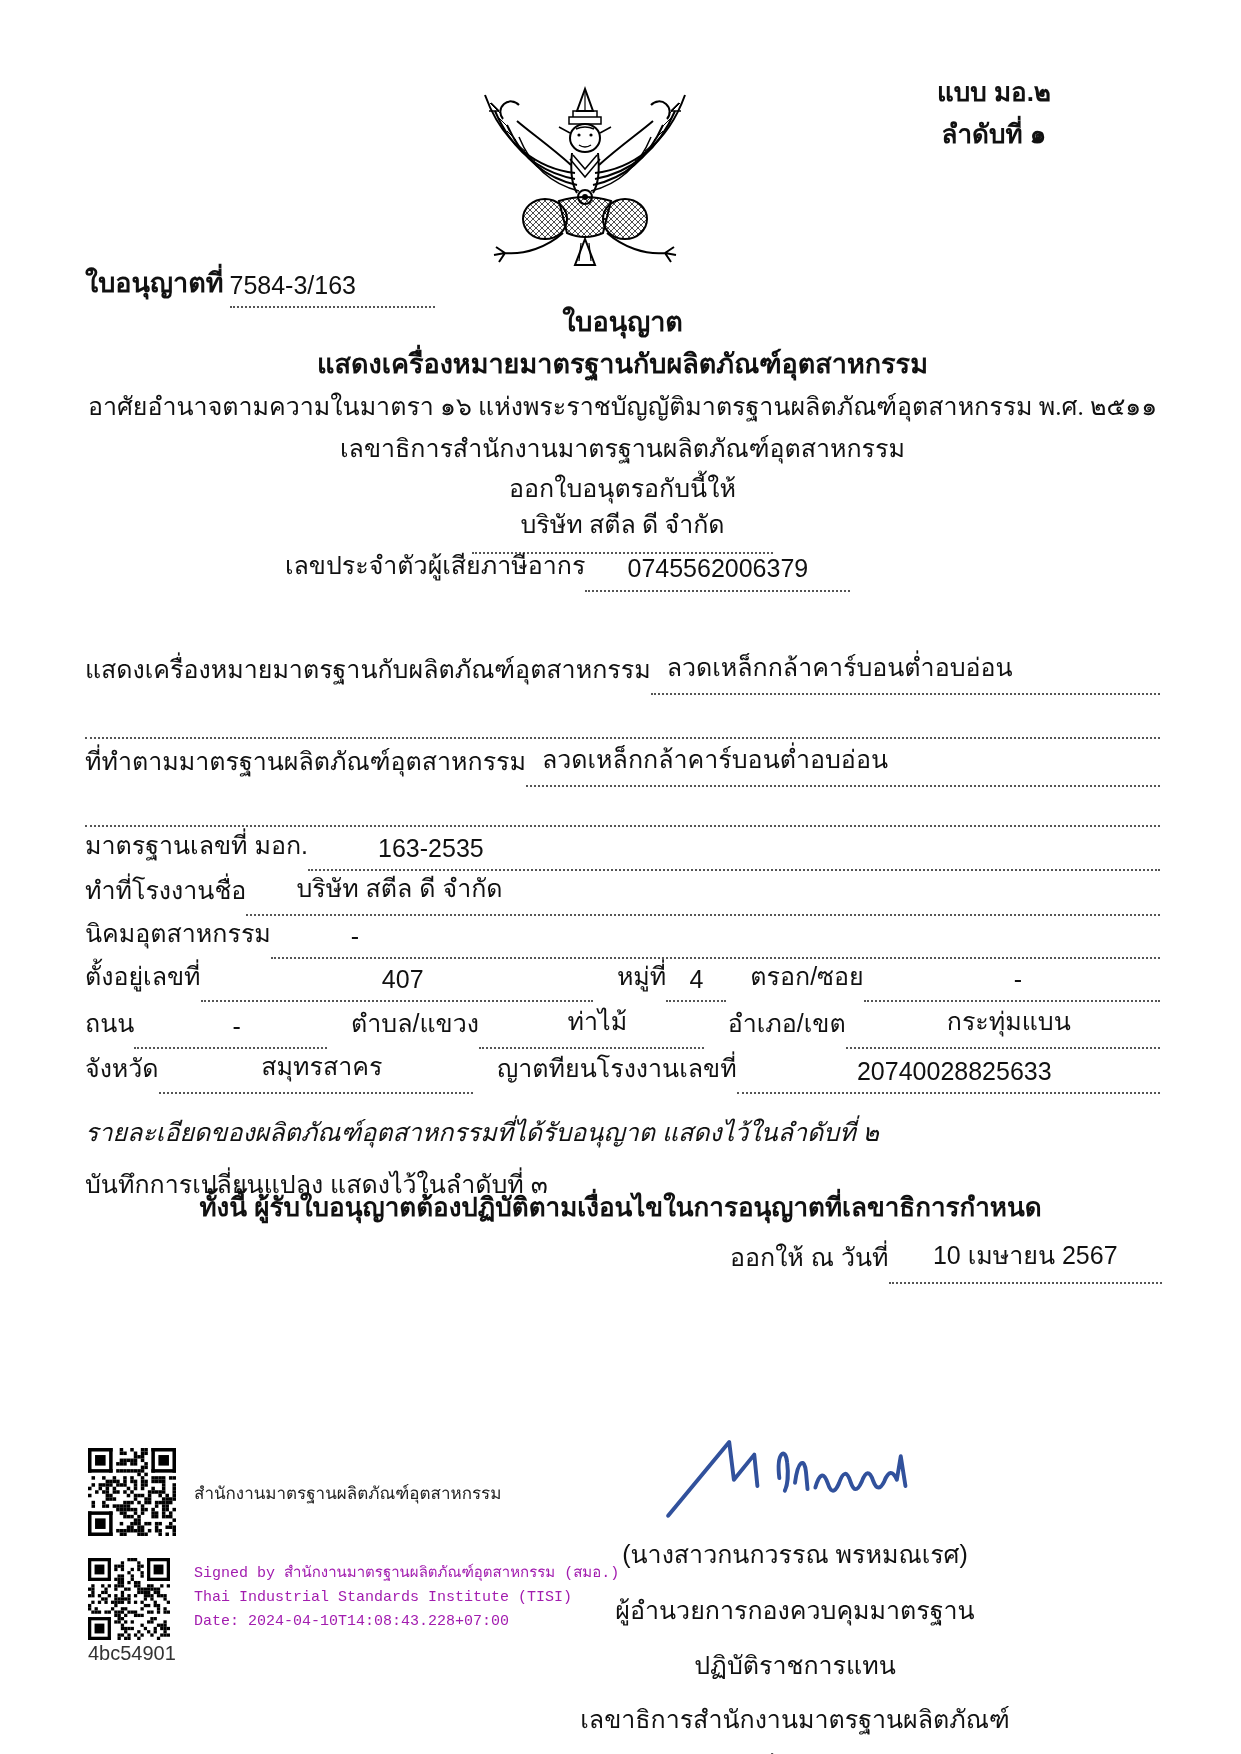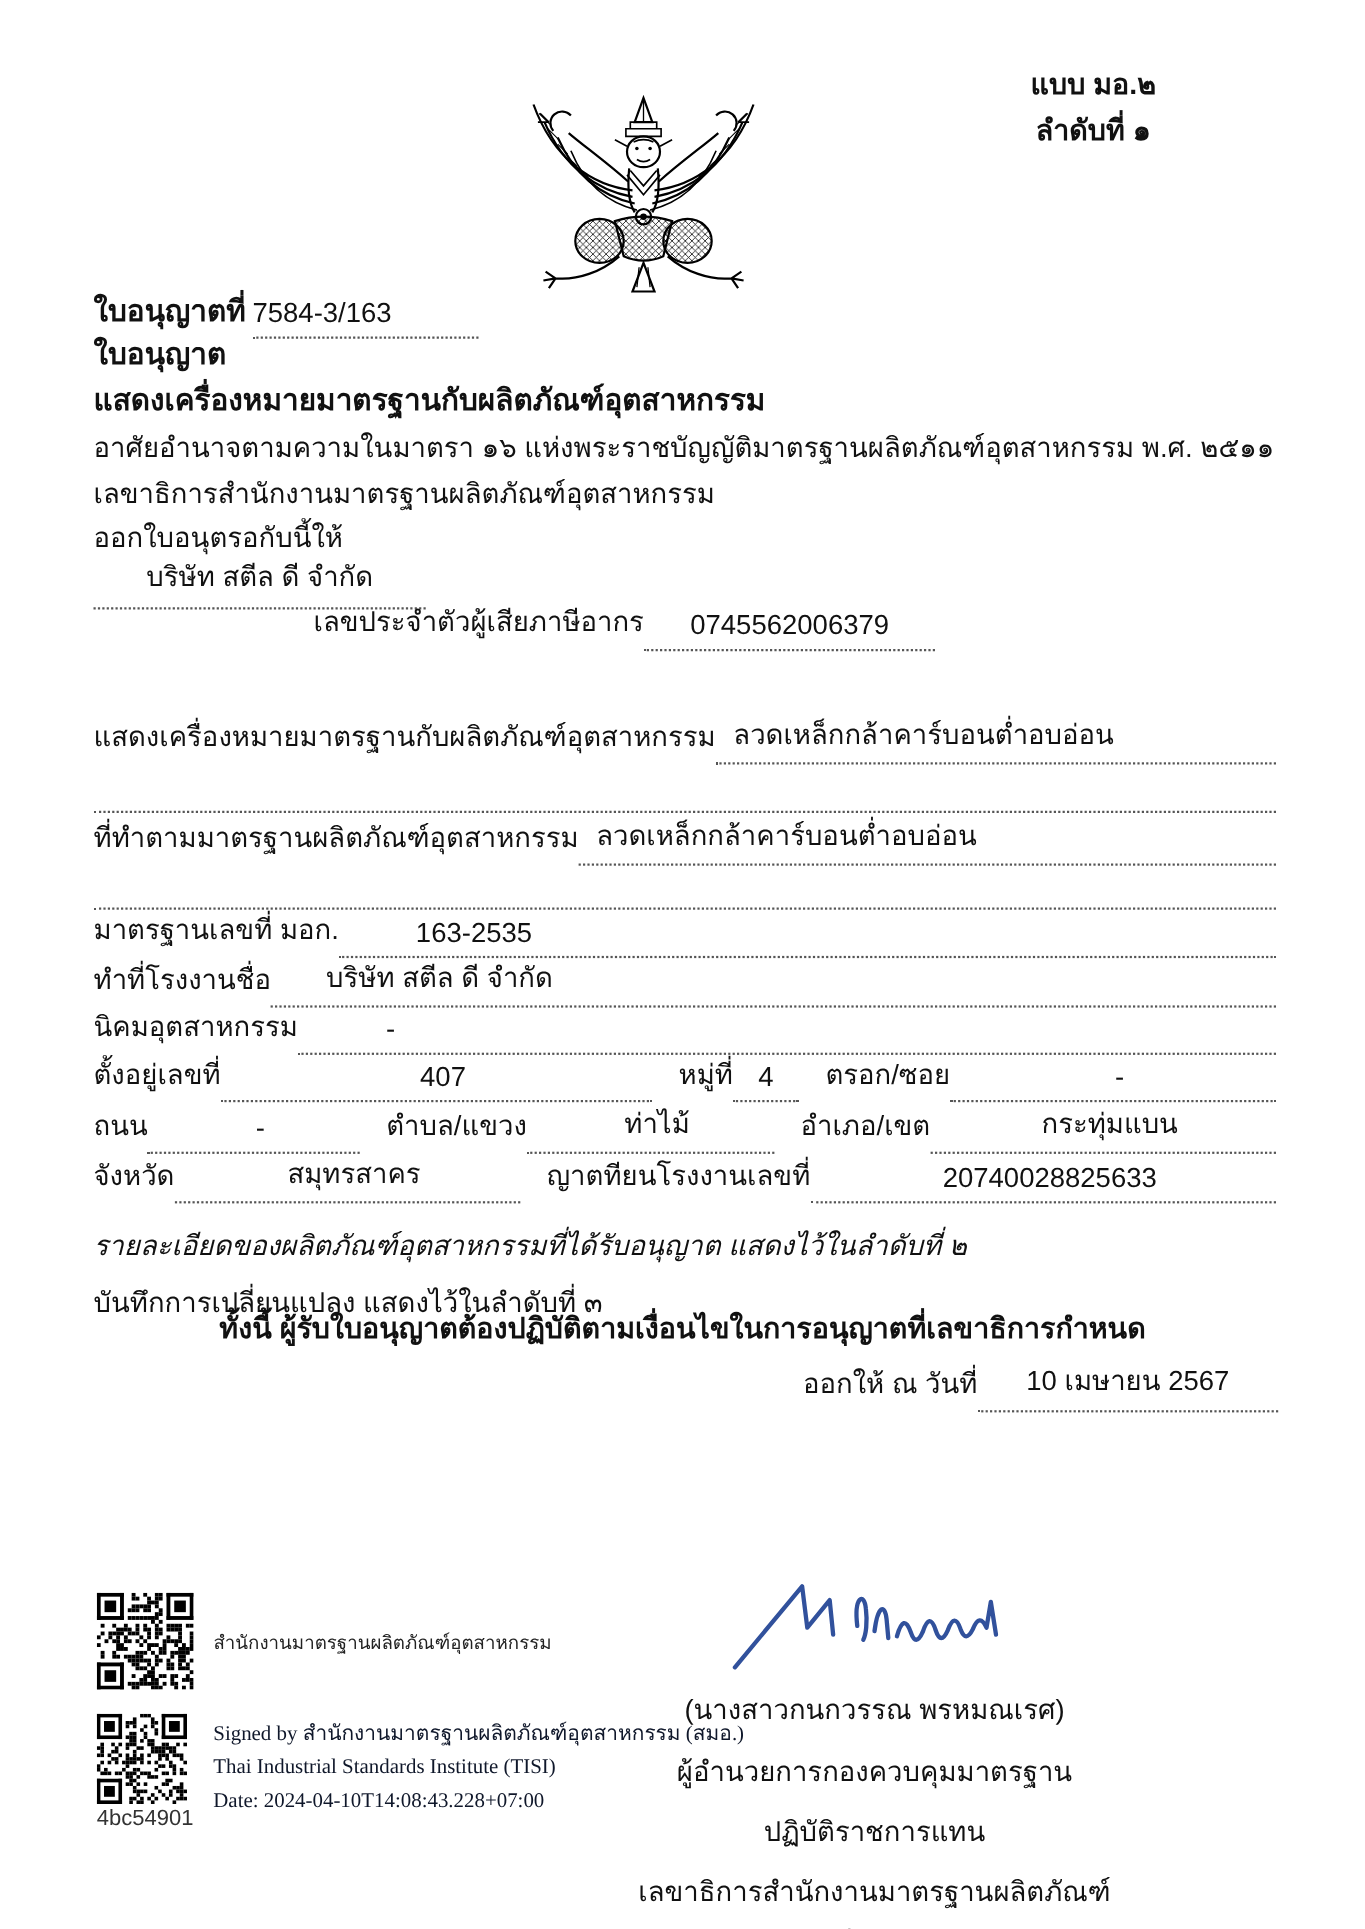--- a/index.html
+++ b/index.html
@@ -2,30 +2,30 @@
 <html><head>
 <meta charset="utf-8">
 <style>
   html,body{margin:0;padding:0;background:#888;}
   .page{
     position:relative;width:1241px;height:1754px;margin:0 auto;
     background:#ffffff;color:#111;
     font-family:"Liberation Sans","DejaVu Sans",sans-serif;
     overflow:hidden;
   }
-  .corner{position:absolute;top:56px;right:190px;text-align:center;
+  .corner{position:absolute;top:72px;right:190px;text-align:center;
     font-weight:bold;font-size:26px;line-height:1.6;}
   .garuda{position:absolute;left:455px;top:80px;width:260px;height:192px;}
   
   .licno{position:absolute;left:85px;top:264px;display:flex;align-items:flex-end;height:44px;}
   .licno .lb{font-weight:bold;font-size:27px;padding-bottom:4px;white-space:nowrap;}
   .licno .fl{width:205px;border-bottom:2px dotted #555;text-align:left;
     font-size:25px;padding-bottom:6px;margin-left:6px;}
   
-  .cblock{position:absolute;left:85px;width:1075px;top:300px;text-align:left;}
+  .cblock{position:absolute;left:85px;width:1075px;top:300px;text-align:center;font-family:Liberation Serif, serif;}
   .t1{font-weight:bold;font-size:27px;height:42px;}
   .t2{font-weight:bold;font-size:27px;height:44px;}
   .p1{font-size:25px;height:42px;}
   .p2{font-size:25px;height:40px;}
   .p3{font-size:25px;height:36px;}
   .comp{font-size:25px;height:46px;}
   .comp .cu{display:inline-block;border-bottom:2px dotted #555;padding:0 48px 8px;}
   .tax{position:absolute;left:285px;top:550px;display:flex;align-items:flex-end;height:42px;font-size:25px;}
   .tax .lb{padding-bottom:7px;white-space:nowrap;}
   .tax .fl{width:265px;border-bottom:2px dotted #555;text-align:center;padding-bottom:7px;}
@@ -65,21 +65,21 @@
   .sig .st1{margin-top:16px;}
   .sig .st2{margin-top:15px;}
   .sig .st3{margin-top:14px;}
   
   .footer{position:absolute;left:40px;top:1448px;width:600px;margin-left:48px;}
   .f1{display:flex;gap:18px;}
   .f1 .lbl{align-self:center;font-size:17px;color:#222;}
   .f2{display:flex;gap:18px;margin-top:22px;}
   .qrwrap{text-align:center;}
   .qrtext{font-size:20px;color:#333;margin-top:2px;}
-  .signed{font-family:Liberation Serif, serif;font-size:19px;color:#0f172a;
+  .signed{font-family:Liberation Mono, monospace;font-size:15px;color:#a21caf;
     line-height:1.6;padding-top:4px;}
 </style>
 </head>
 <body>
 
 <div class="page">
 
   <div class="corner">
     <div>แบบ มอ.๒</div>
     <div>ลำดับที่ ๑</div>

